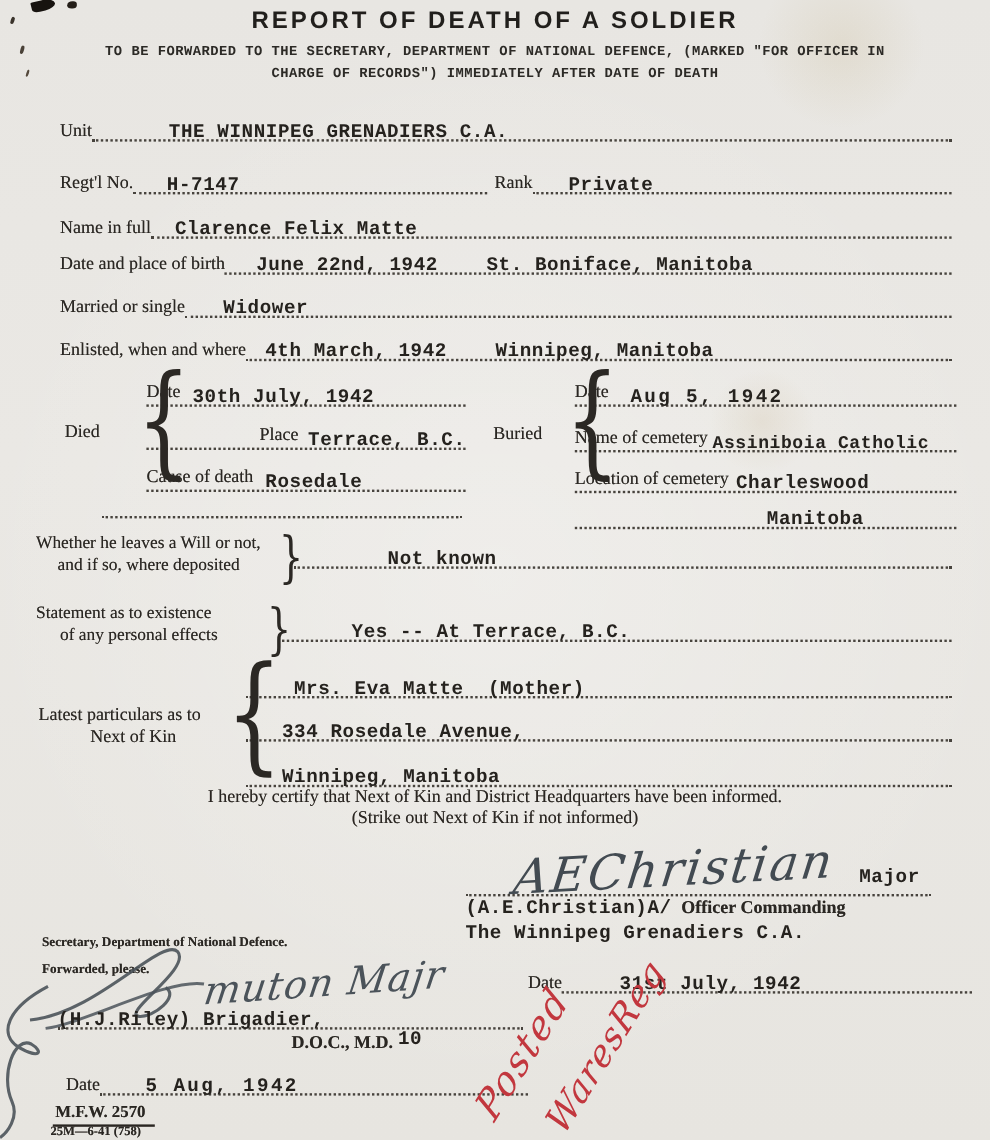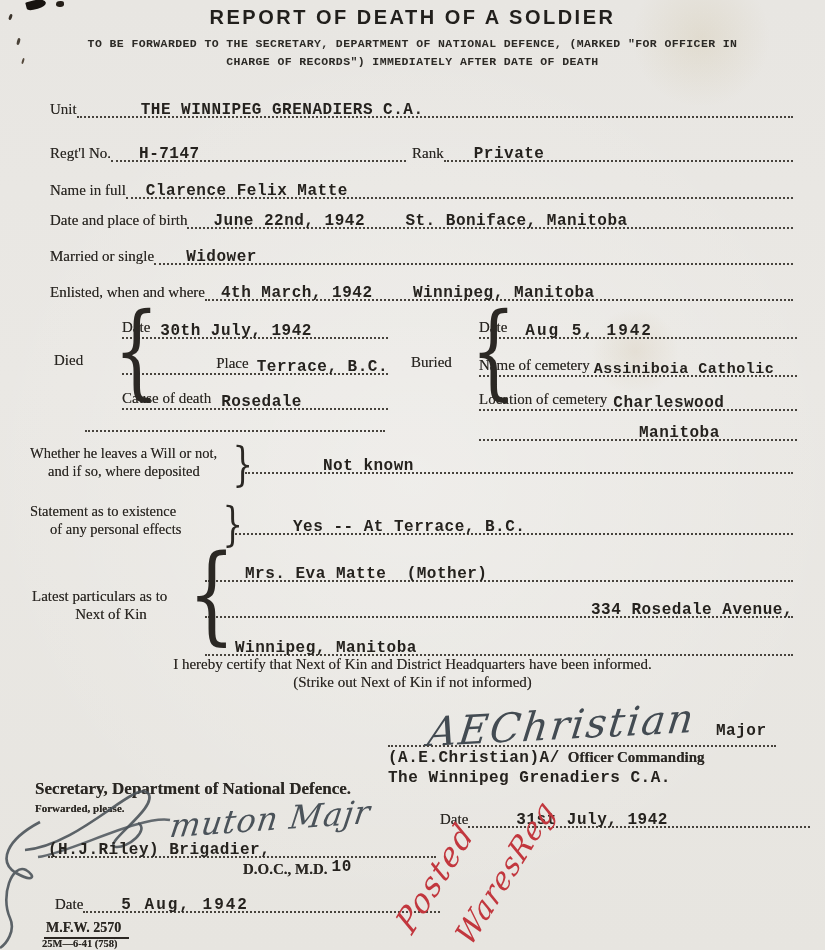--- a/index.html
+++ b/index.html
@@ -161,42 +161,42 @@
   <div class="abs" style="left:30px;top:556px;right:32px;">
     <div class="abs" style="left:2px;top:32px;width:158px;">
       <div class="lbl">Latest particulars as to</div>
       <div class="lbl" style="text-align:center;">Next of Kin</div>
     </div>
     <span class="abs brace" style="left:148px;top:-14px;font-size:106px;line-height:106px;">{</span>
     <div style="margin-left:175px;">
       <div class="mrow fill" style="height:24px;">
         <span class="typed" style="padding-left:40px;">Mrs. Eva Matte  (Mother)</span>
       </div>
-      <div class="mrow fill" style="height:34px;justify-content:flex-end;">
+      <div class="mrow fill" style="height:34px;">
         <span class="typed" style="padding-left:30px;">334 Rosedale Avenue,</span>
       </div>
       <div class="mrow fill" style="height:36px;">
         <span class="typed" style="padding-left:30px;">Winnipeg, Manitoba</span>
       </div>
     </div>
   </div>
 
   <div class="abs centerline" style="top:656px;">I hereby certify that Next of Kin and District Headquarters have been informed.</div>
   <div class="abs centerline" style="top:674px;">(Strike out Next of Kin if not informed)</div>
 
   <div class="abs script" style="left:428px;top:702px;font-size:40px;transform:rotate(-3deg) skewX(-10deg);letter-spacing:2px;color:#434b52;">AEChristian</div>
   <span class="abs typed" style="left:716px;top:722px;">Major</span>
   <div class="abs" style="left:388px;top:745px;width:388px;border-bottom:2px dotted #47433d;"></div>
   <div class="abs" style="left:388px;top:748px;white-space:nowrap;">
     <span class="typed" style="margin:0;">(A.E.Christian)A/</span>
     <span class="lbl bold" style="padding-left:4px;">Officer Commanding</span>
   </div>
   <div class="abs typed" style="left:388px;top:769px;margin:0;">The Winnipeg Grenadiers C.A.</div>
 
-  <div class="abs lbl bold" style="left:35px;top:779px;font-size:17px;">Secretary, Department of National Defence.</div>
+  <div class="abs lbl bold" style="left:35px;top:779px;font-size:11px;">Secretary, Department of National Defence.</div>
   <div class="abs lbl bold" style="left:35px;top:802px;font-size:11px;">Forwarded, please.</div>
 
   <svg class="abs" style="left:20px;top:775px;" width="200" height="90" viewBox="0 0 200 90">
     <path d="M 5 75 C 60 70, 115 5, 128 18 C 140 32, 80 70, 96 72 C 108 73, 130 55, 118 48" fill="none" stroke="#4b535a" stroke-width="2.6" opacity="0.9"></path>
     <path d="M 18 82 C 50 78, 120 40, 150 45" fill="none" stroke="#4b535a" stroke-width="2.4" opacity="0.85"></path>
   </svg>
   <div class="abs script" style="left:170px;top:800px;font-size:32px;transform:rotate(-4deg) skewX(-12deg);letter-spacing:1px;color:#4b535a;">muton Majr</div>
 
   <div class="abs row" style="left:28px;top:838px;width:388px;height:22px;">
     <span class="fill">

